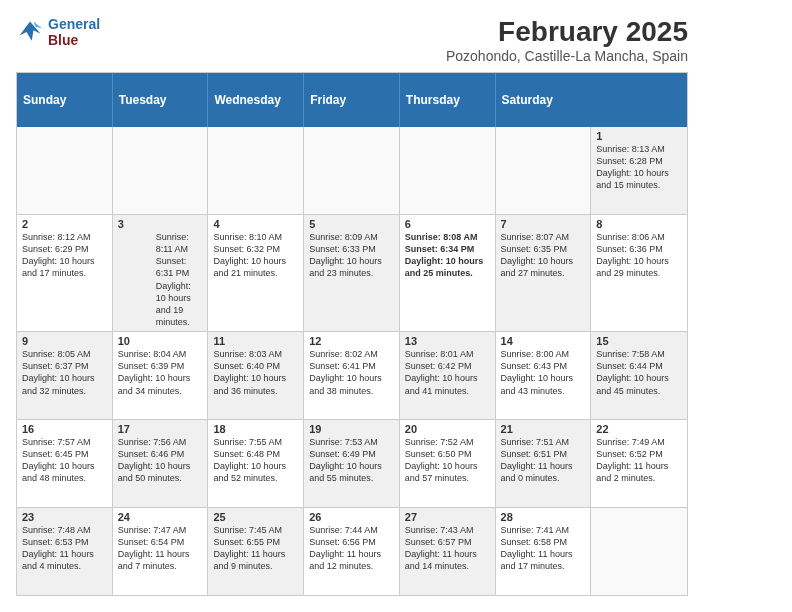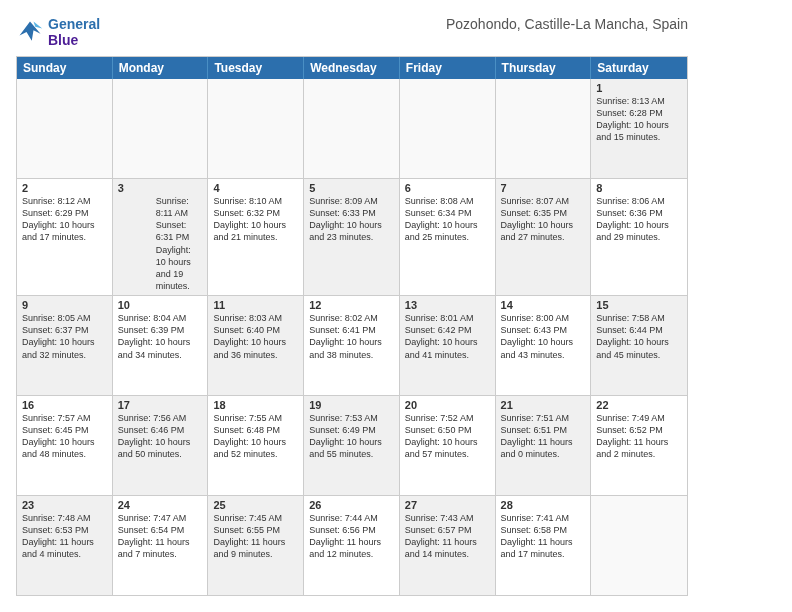--- a/index.html
+++ b/index.html
@@ -52,21 +52,21 @@
     }
     .day-headers {
       display: grid;
       grid-template-columns: repeat(7, 1fr);
       background: #2c6fad;
     }
     .day-header {
       color: #fff;
       font-size: 12px;
       font-weight: bold;
-      padding: 4px 6px;
+      padding: 20px 6px;
       border-right: 1px solid #4a8fc4;
       text-align: left;
     }
     .day-header:last-child { border-right: none; }
     .weeks {
       flex: 1;
       display: flex;
       flex-direction: column;
     }
     .week-row {
@@ -105,32 +105,32 @@
 
 <div class="page">
   <div class="header">
     <div class="logo">
       <svg class="logo-bird" viewBox="0 0 32 32" xmlns="http://www.w3.org/2000/svg">
         <polygon points="16,4 28,18 20,14 18,26 12,16 4,20" fill="#2c6fad"></polygon>
         <polygon points="20,4 30,12 22,10" fill="#5ab4e5"></polygon>
       </svg>
       <div>
         <div style="font-size:14px;font-weight:bold;color:#2c6fad;">General</div>
-        <div style="font-size:14px;font-weight:bold;color:#4c1d95;">Blue</div>
+        <div style="font-size:14px;font-weight:bold;color:#7f1d1d;">Blue</div>
       </div>
     </div>
     <div class="title-block">
+      <div class="month-title">February 2025</div>
       <div class="subtitle">Pozohondo, Castille-La Mancha, Spain</div>
     </div>
   </div>
 
   <div class="calendar">
     <div class="day-headers" id="day-headers-container">
         <div class="day-header">Sunday</div>
-        <div class="day-header">Monday</div>
         <div class="day-header">Tuesday</div>
         <div class="day-header">Wednesday</div>
         <div class="day-header">Friday</div>
         <div class="day-header">Thursday</div>
         <div class="day-header">Saturday</div>
       </div>
     <div class="weeks" id="weeks-container">
         <div class="week-row">
           <div class="cell empty"></div>
           <div class="cell empty"></div>
@@ -170,21 +170,21 @@
           </div>
           <div class="cell shaded">
             <span class="day-num">5</span>
             <div class="cell-text" style="white-space: pre-line;">Sunrise: 8:09 AM
 Sunset: 6:33 PM
 Daylight: 10 hours
 and 23 minutes.</div>
           </div>
           <div class="cell">
             <span class="day-num">6</span>
-            <div class="cell-text" style="white-space: pre-line;">Sunrise: 8:08 AM
+            <div class="cell-text" style="white-space: pre-line; font-weight: bold;">Sunrise: 8:08 AM
 Sunset: 6:34 PM
 Daylight: 10 hours
 and 25 minutes.</div>
           </div>
           <div class="cell shaded">
             <span class="day-num">7</span>
             <div class="cell-text" style="white-space: pre-line;">Sunrise: 8:07 AM
 Sunset: 6:35 PM
 Daylight: 10 hours
 and 27 minutes.</div>

